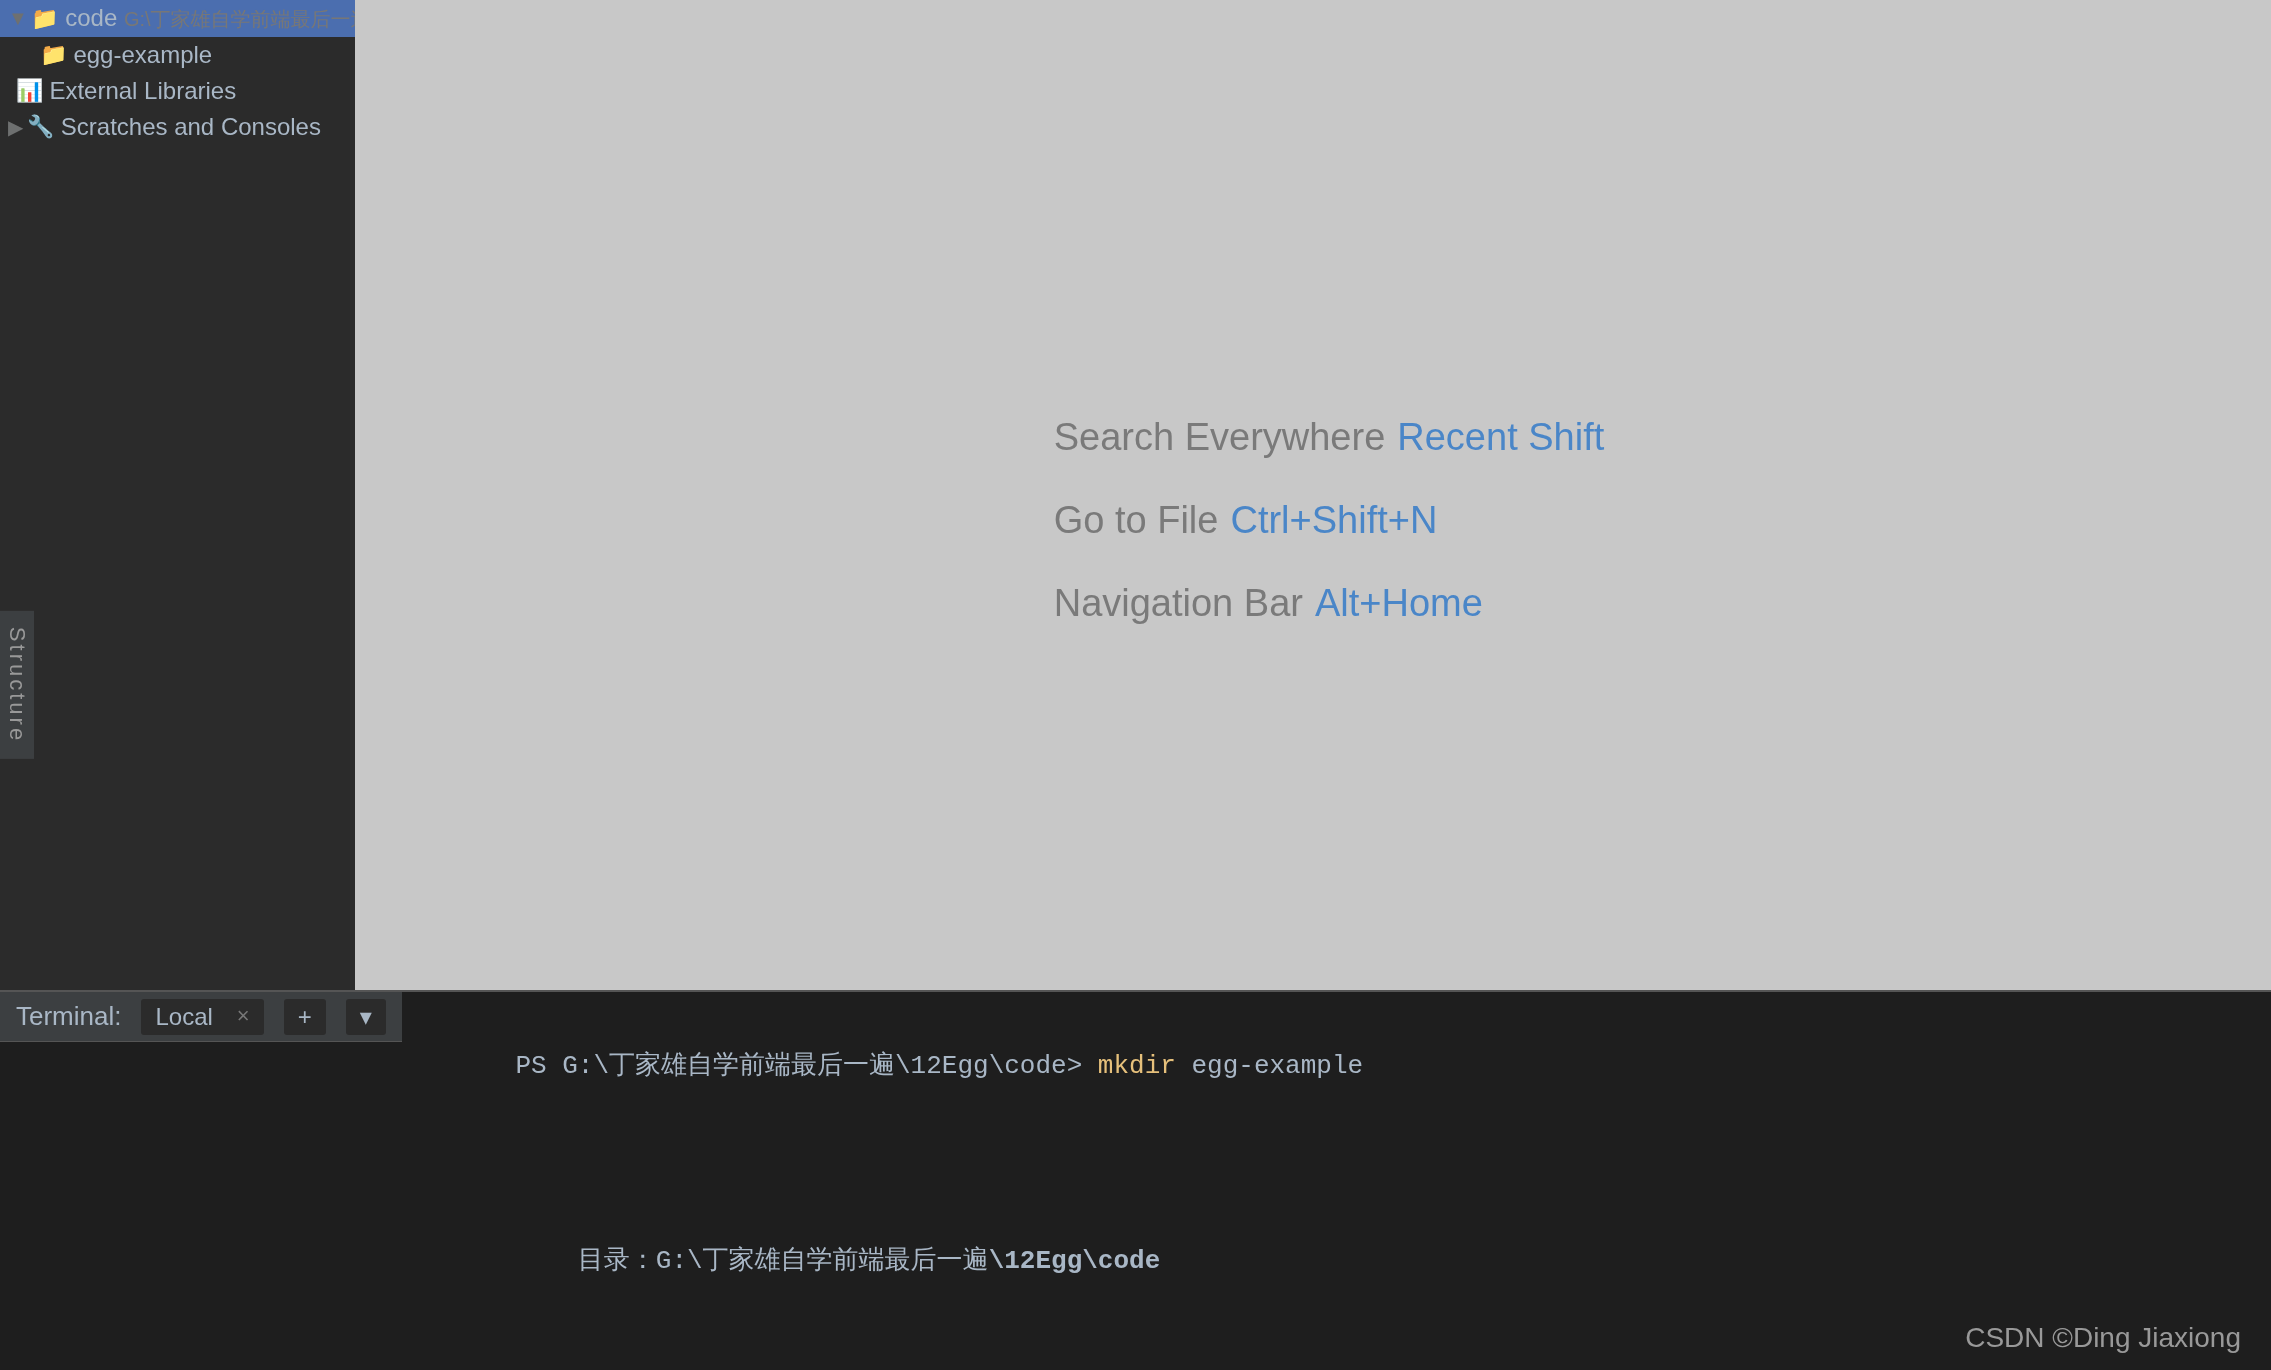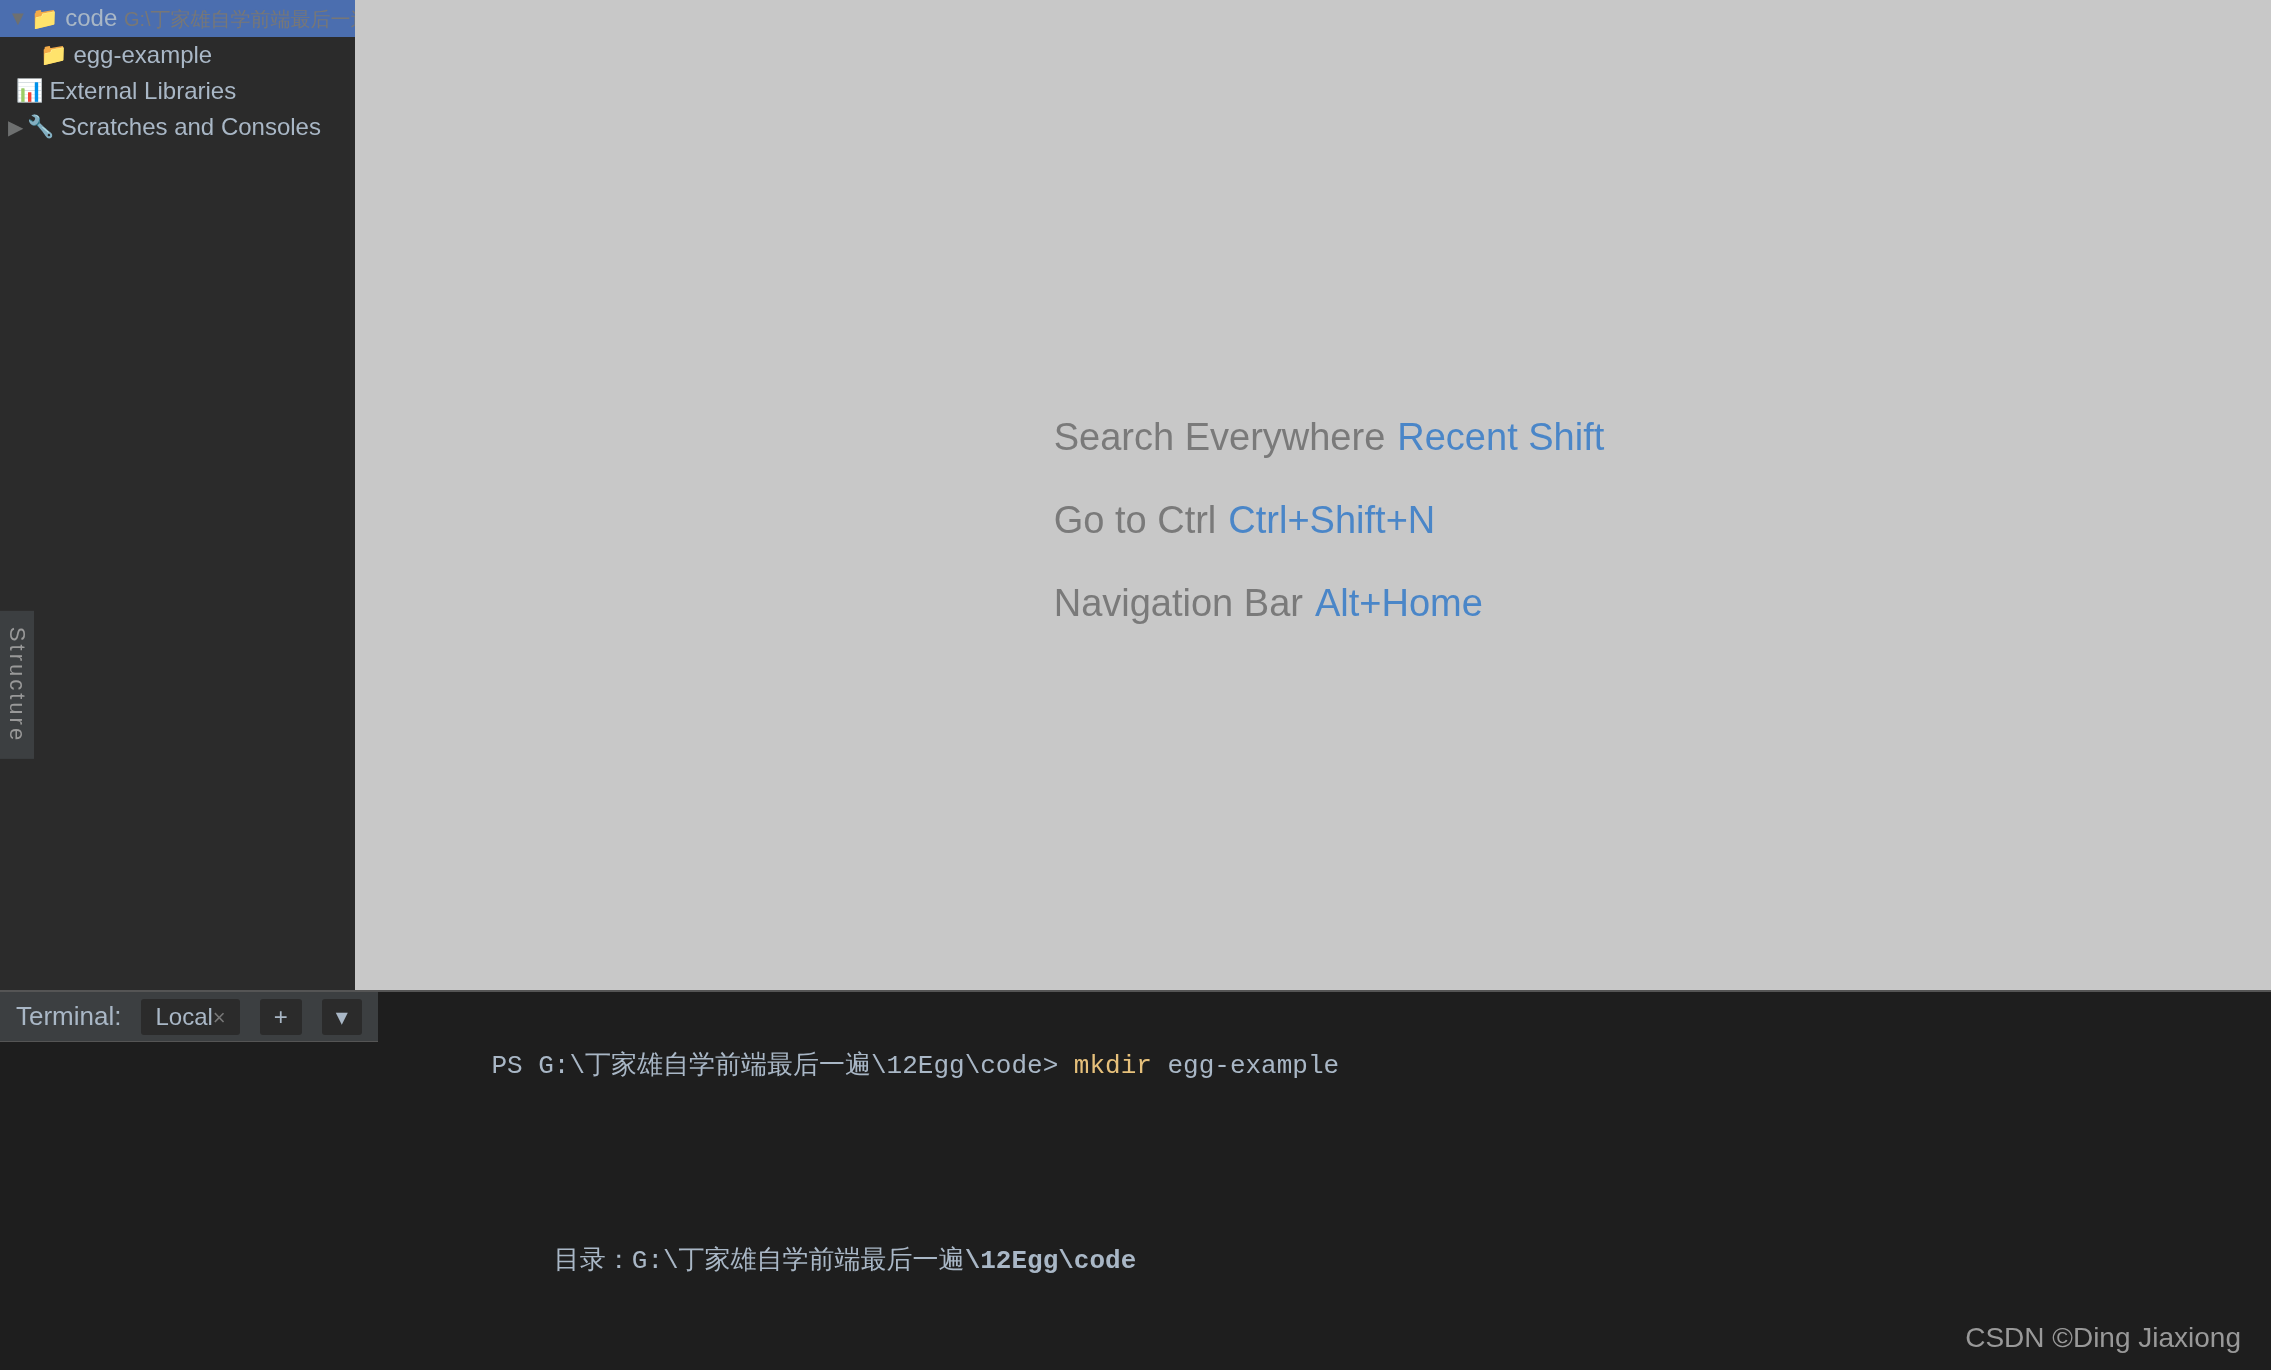--- a/index.html
+++ b/index.html
@@ -120,22 +120,22 @@
       border-bottom: 1px solid #555;
     }
 
     .terminal-title {
       font-size: 26px;
       color: #a9b7c6;
     }
 
     .terminal-tab {
       display: flex;
-      align-items: flex-end;
-      gap: 0;
+      align-items: flex-start;
+      gap: 24px;
       font-size: 24px;
       color: #a9b7c6;
       background: #2b2b2b;
       padding: 4px 14px;
       border-radius: 3px;
     }
 
     .terminal-tab .close-btn {
       font-size: 22px;
       color: #777;
@@ -224,21 +224,21 @@
 
   <div class="content-area">
     <div class="shortcuts-list">
 
       <div class="shortcut-row">
         <span class="shortcut-desc">Search Everywhere</span>
         <span class="shortcut-key">Recent Shift</span>
       </div>
 
       <div class="shortcut-row">
-        <span class="shortcut-desc">Go to Ctrl</span>
+        <span class="shortcut-desc">Go to File</span>
         <span class="shortcut-key">Ctrl+Shift+N</span>
       </div>
 
 
       <div class="shortcut-row">
         <span class="shortcut-desc">Navigation Bar</span>
         <span class="shortcut-key">Alt+Home</span>
       </div>
 
     </div>

